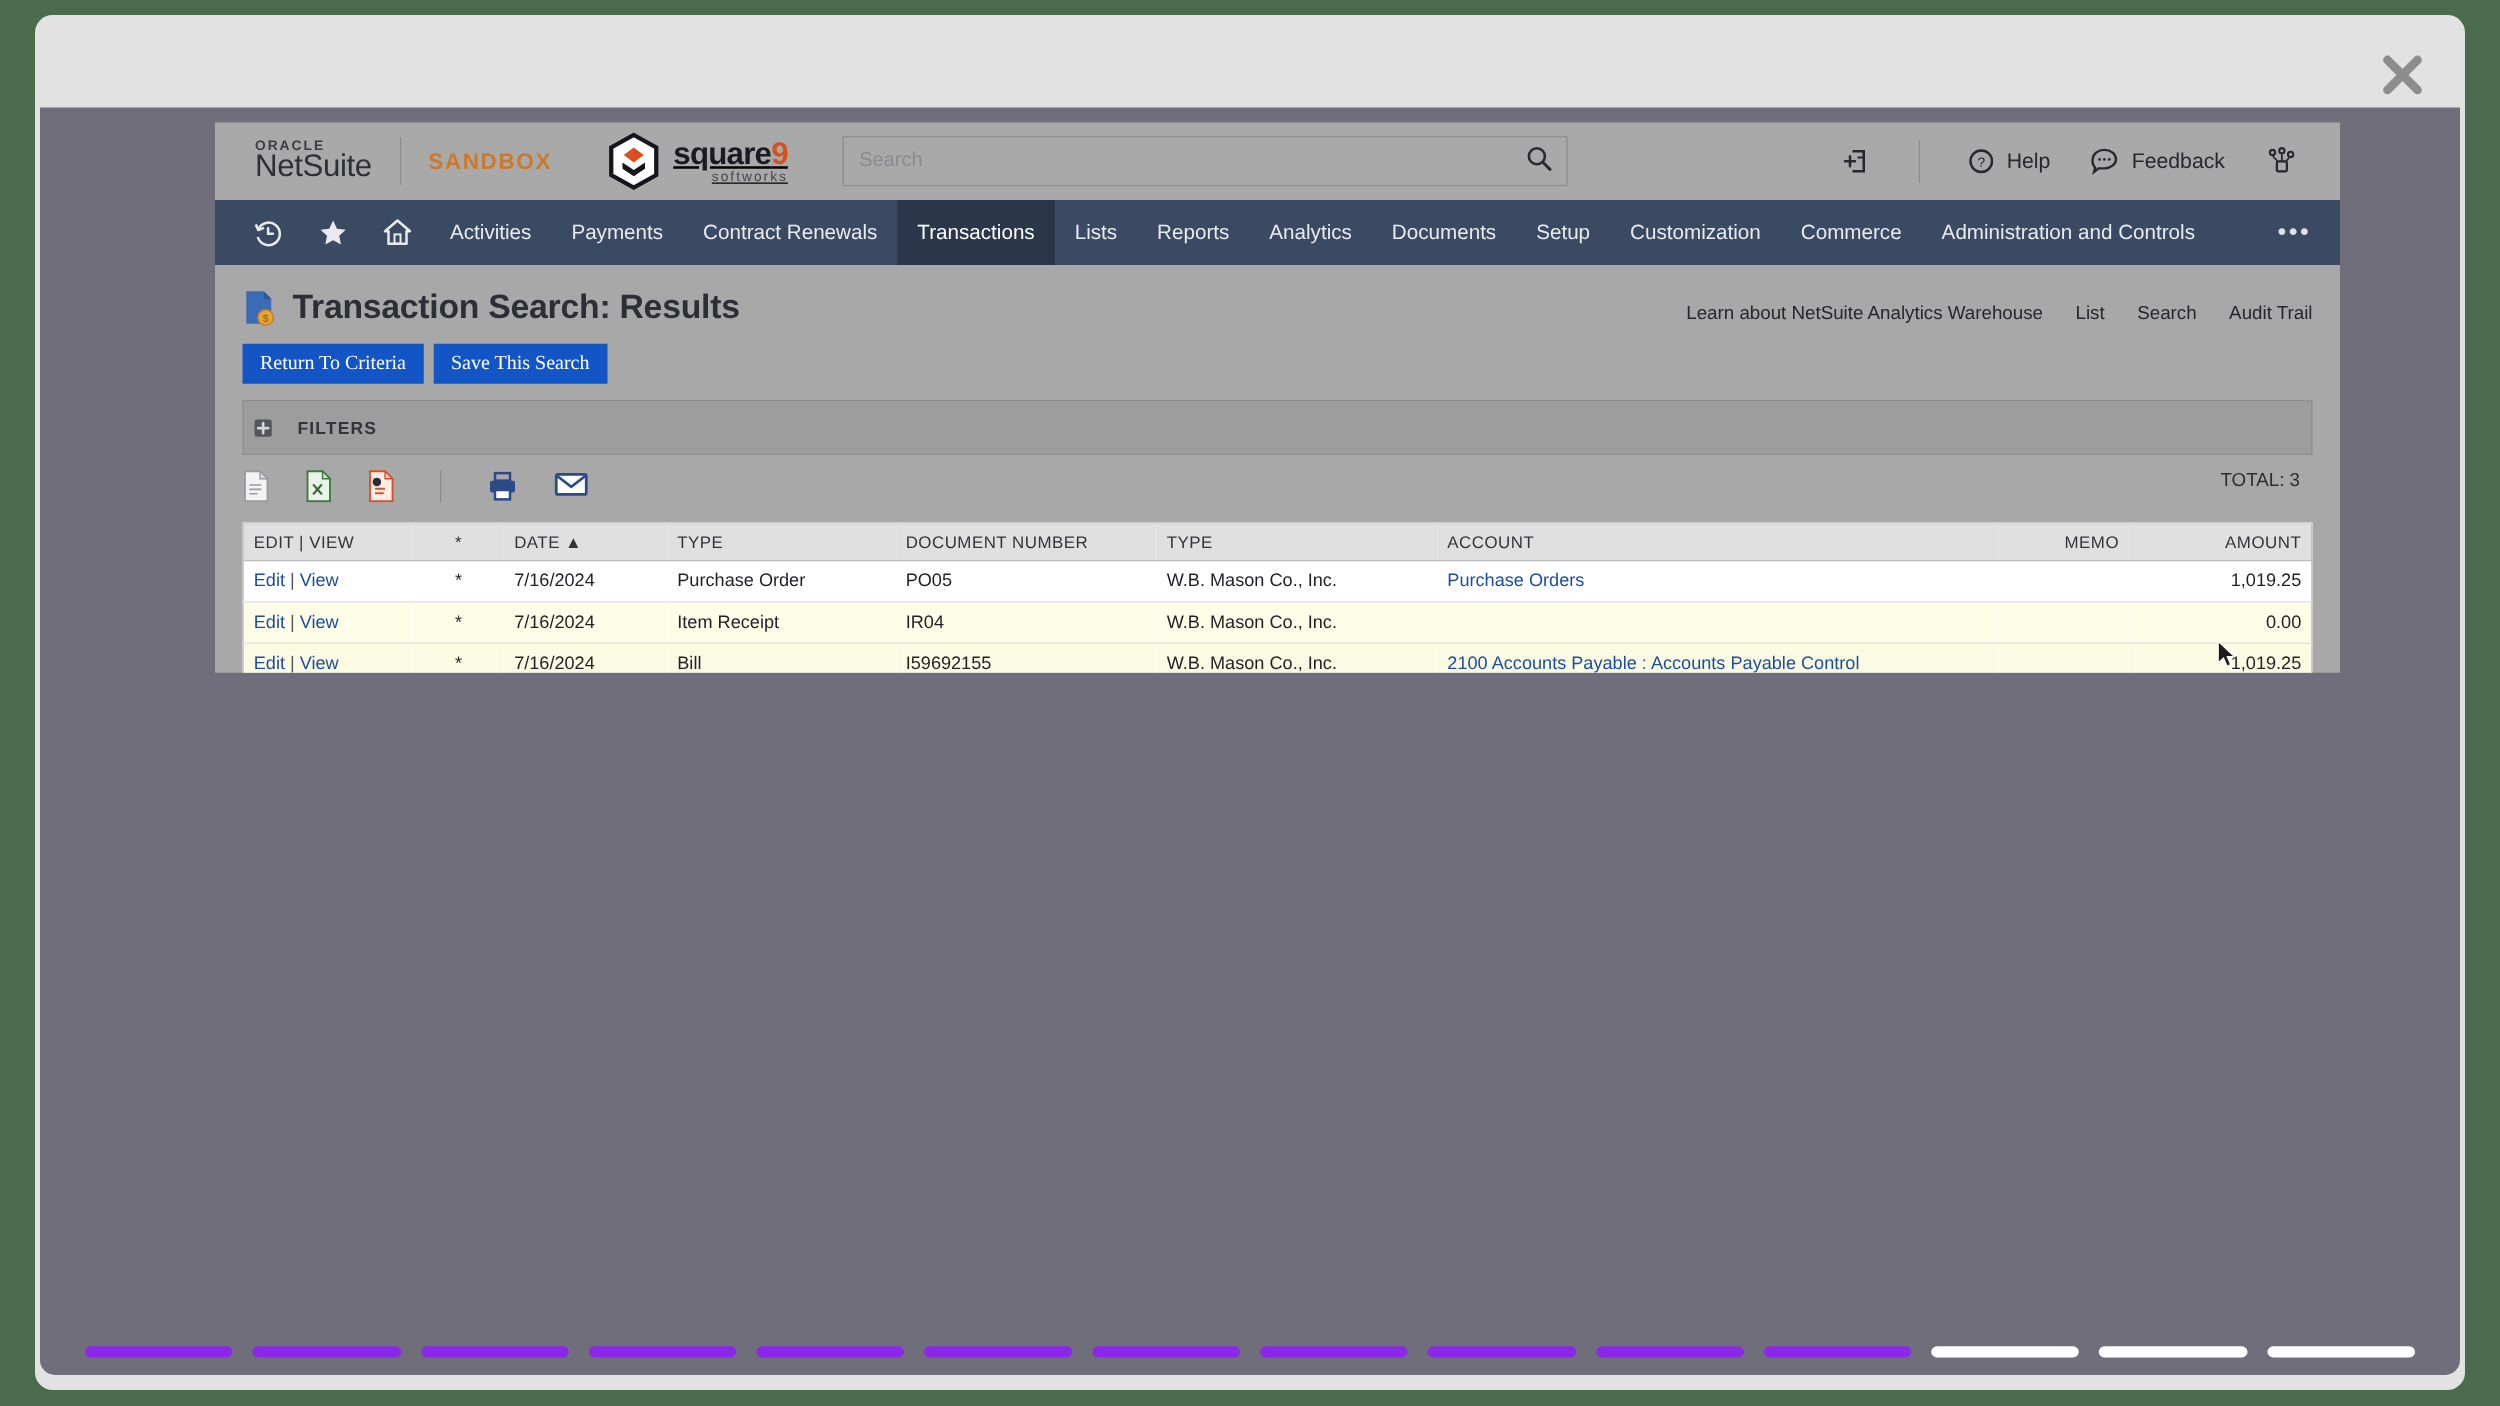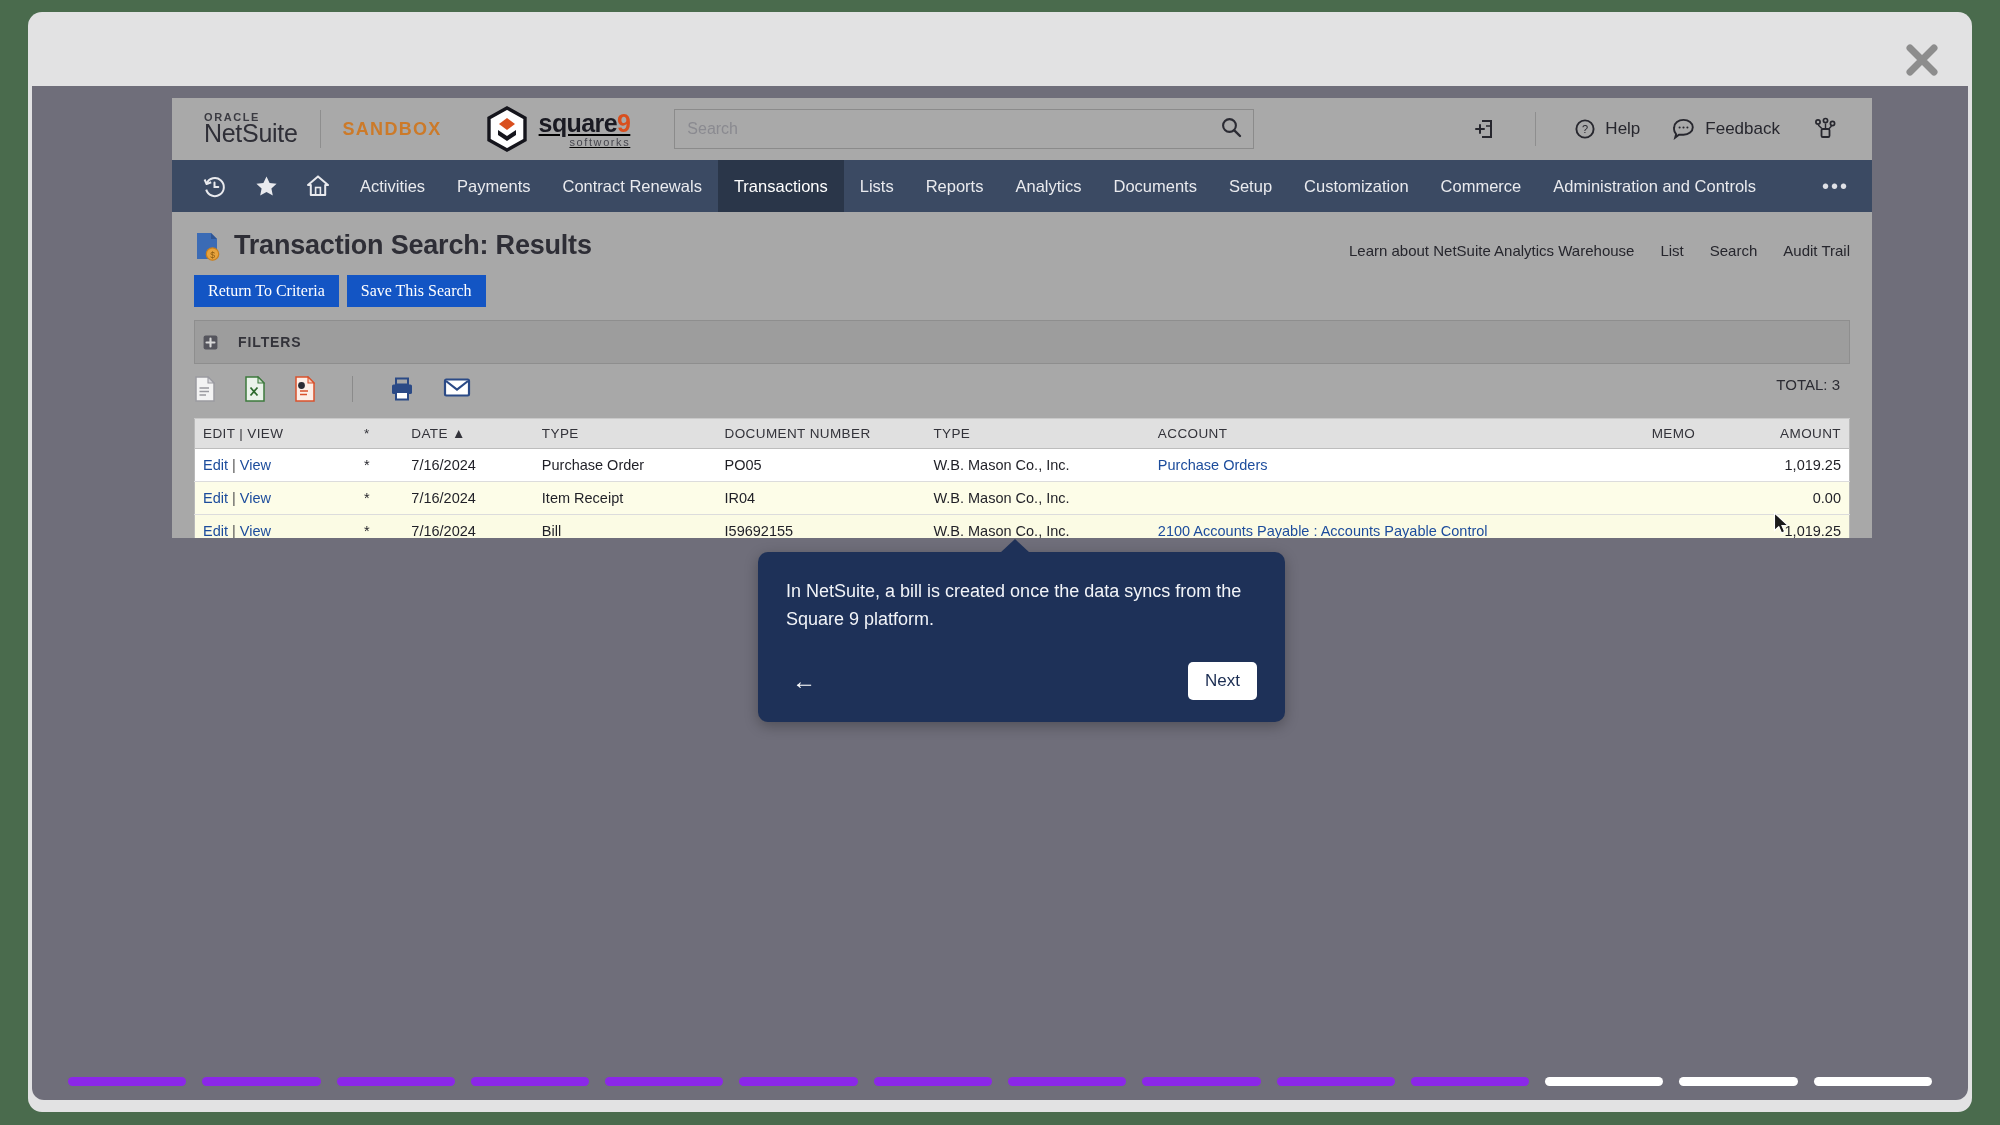--- a/index.html
+++ b/index.html
@@ -553,28 +553,20 @@
 
     </div>
   </div>
 
   <div id="mouse-cursor">
     <svg width="18" height="24" viewBox="0 0 18 24">
       <path d="M1.5 1 L1.5 18.5 L5.8 14.6 L8.6 21 L11.6 19.6 L8.9 13.4 L14.6 13.2 Z" fill="#1a1a1a" stroke="#ffffff" stroke-width="1.1"></path>
     </svg>
   </div>
 
-  <div id="coachmark">
-    <div id="coachmark-arrow"></div>
-    <div id="coachmark-text">In NetSuite, a bill is created once the data syncs from the Square 9 platform.</div>
-    <div id="coachmark-footer">
-      <span id="coach-back">←</span>
-      <button id="coach-next">Next</button>
-    </div>
-  </div>
 
   <div id="progress-bar">
       <div class="seg done"></div>
       <div class="seg done"></div>
       <div class="seg done"></div>
       <div class="seg done"></div>
       <div class="seg done"></div>
       <div class="seg done"></div>
       <div class="seg done"></div>
       <div class="seg done"></div>

